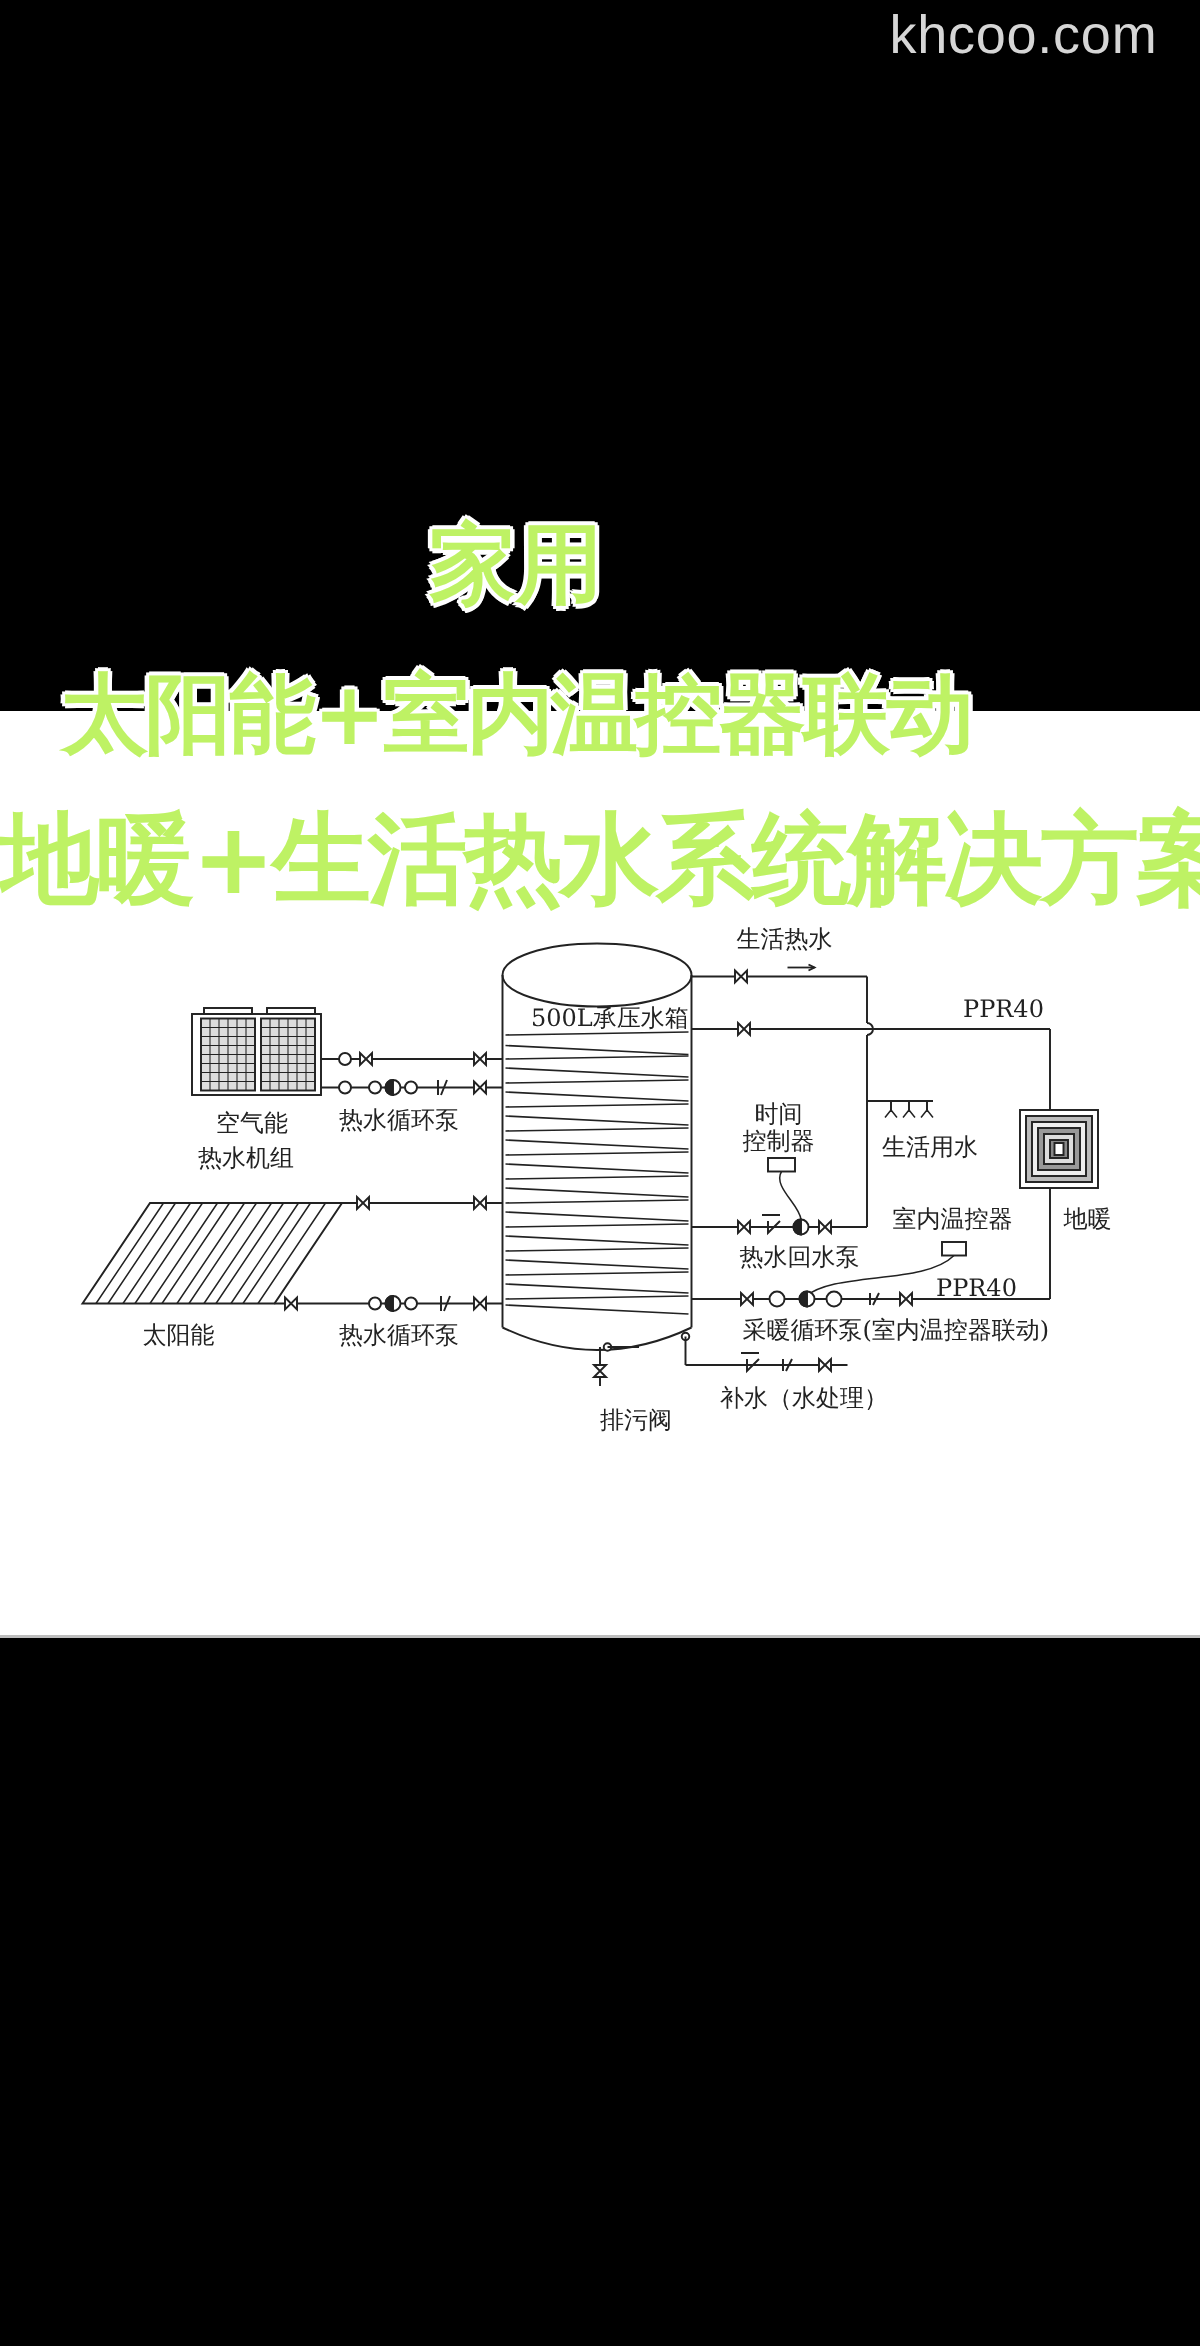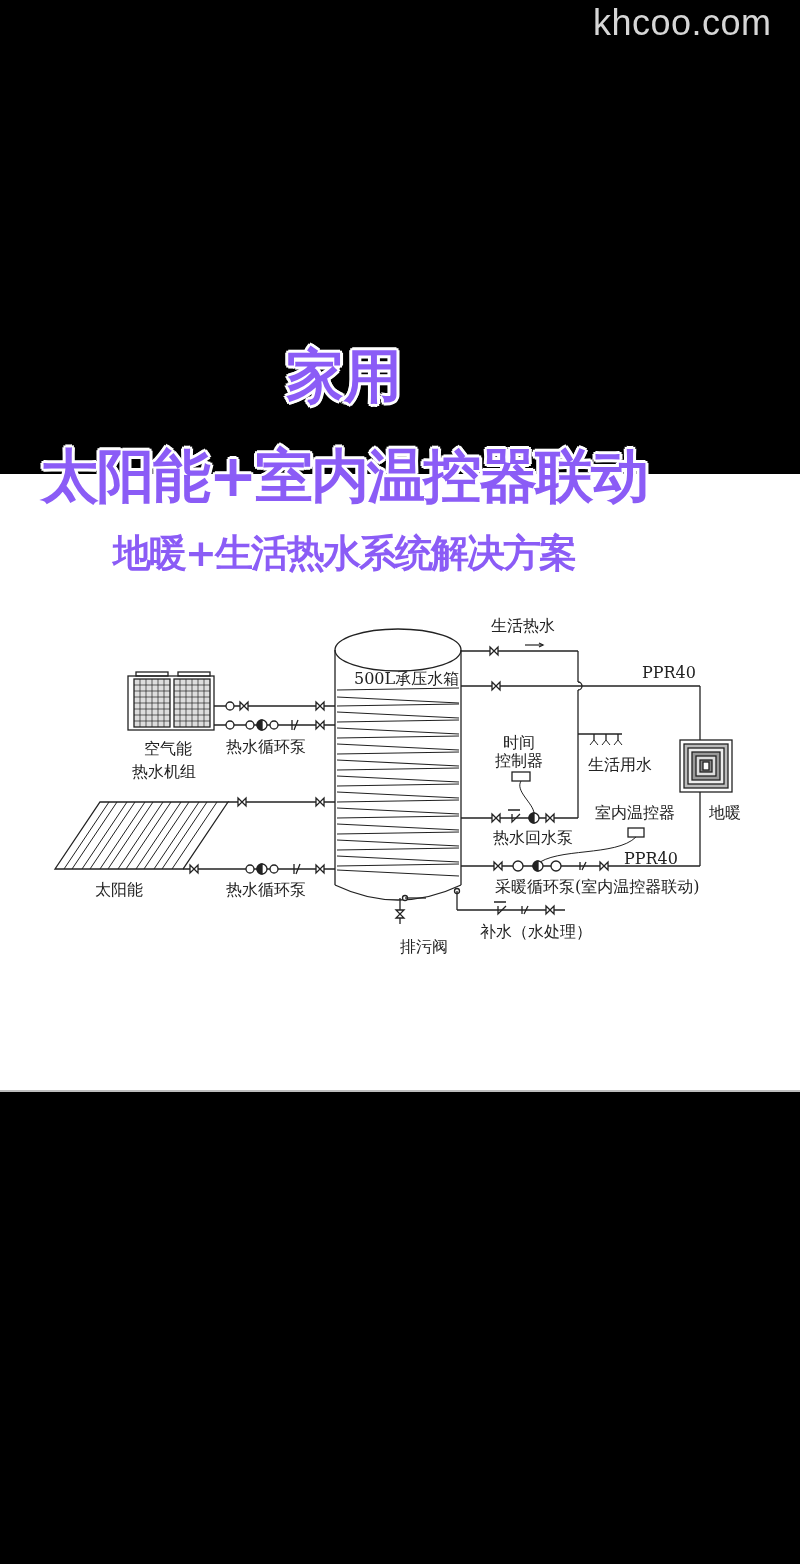--- a/index.html
+++ b/index.html
@@ -13,30 +13,30 @@
     font-family: "Liberation Sans", sans-serif;
     font-size: 36px; color: #d6d6d6; letter-spacing: 0.5px; margin-left: 41px;
   }
   .white-panel {
     position: absolute; left: 0; top: 474px; width: 800px; height: 616px;
     background: #ffffff; border-bottom: 2px solid #bdbdbd;
   }
   .title-line {
     position: absolute; left: 0; width: 688px; text-align: center;
     font-family: "DejaVu Sans", sans-serif; font-weight: bold;
-    color: #8b5cf6;
+    color: #bef264;
     -webkit-text-stroke: 0px;
     text-shadow:
       3px 0 0 #fff, -3px 0 0 #fff, 0 3px 0 #fff, 0 -3px 0 #fff,
       2px 2px 0 #fff, -2px -2px 0 #fff, 2px -2px 0 #fff, -2px 2px 0 #fff;
     white-space: nowrap;
   }
   .t1 { top: 338px; font-size: 58px; }
   .t2 { top: 438px; font-size: 58px; letter-spacing: -2px; }
-  .t3 { top: 528px; font-size: 38px; letter-spacing: -2px; }
+  .t3 { top: 528px; font-size: 66px; letter-spacing: -2px; }
   .diagram {
     position: absolute; left: 0; top: 600px; width: 800px; height: 380px;
   }
   .diagram text {
     font-family: "DejaVu Serif", serif; font-size: 16px; fill: #222;
   }
 </style>
 </head>
 <body>
 

